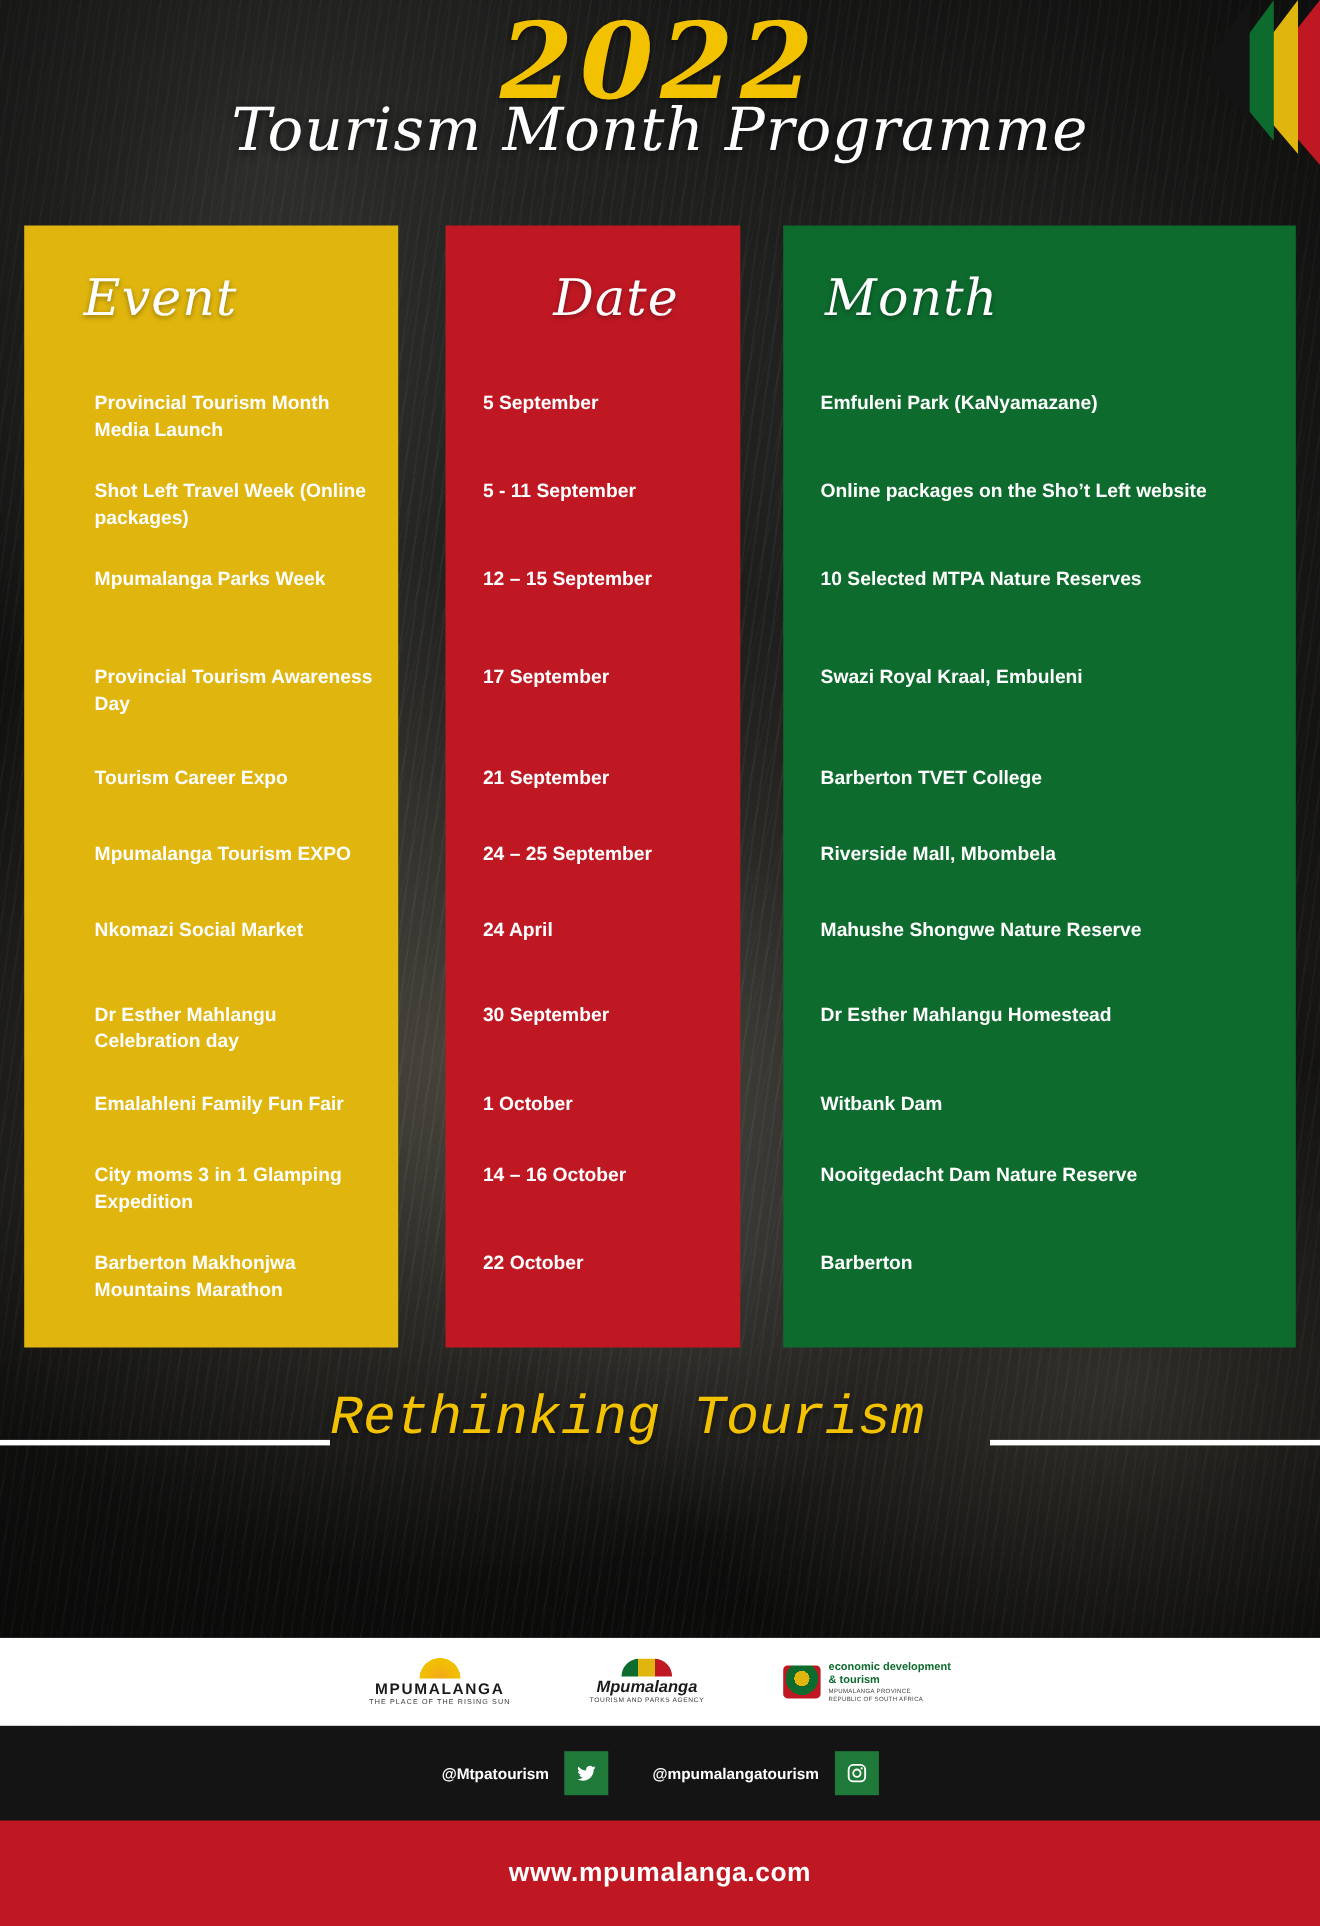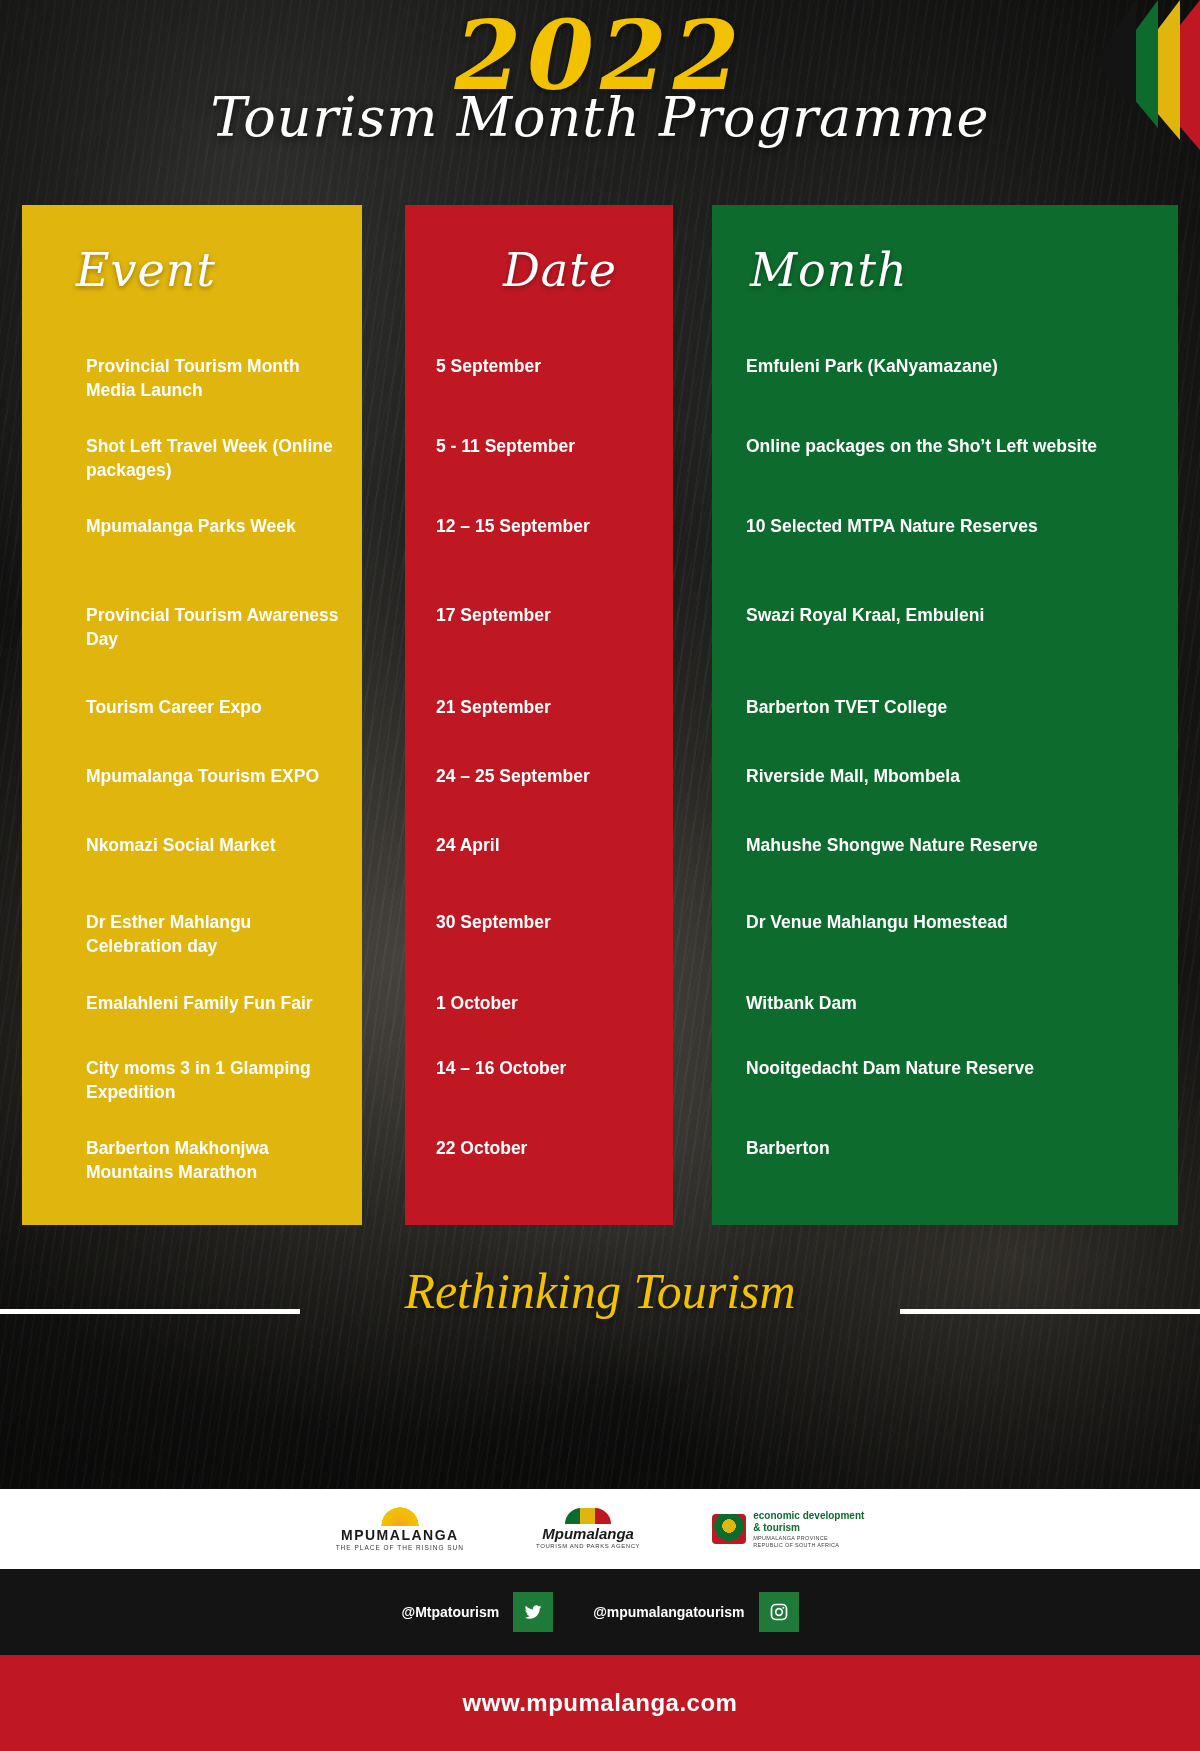--- a/index.html
+++ b/index.html
@@ -116,21 +116,21 @@
   .row {
     color: #ffffff;
     font-weight: bold;
     font-size: 17.5px;
     line-height: 1.35;
     padding: 0 18px 0 22px;
     display: flex;
     align-items: flex-start;
   }
   .col-event .row { padding-left: 64px; padding-right: 14px; }
-  .col-date .row { padding-left: 31px; }
+  .col-date .row { padding-left: 12px; margin-left: 22px; }
   .col-venue .row { padding-left: 34px; padding-right: 16px; }
 
   
   .slogan-wrap {
     position: absolute;
     top: 1262px;
     left: 0;
     width: 1200px;
     height: 90px;
   }
@@ -140,22 +140,21 @@
     height: 5px;
     background: #ffffff;
   }
   .slogan-line.left { left: 0; width: 300px; }
   .slogan-line.right { right: 0; width: 300px; }
   .slogan {
     position: absolute;
     top: 0;
     left: 300px;
     width: 600px;
-    text-align: center;
-    font-family: Liberation Serif, serif;
+    font-family: Liberation Mono, monospace;
     font-style: italic;
     font-size: 50px;
     color: #f2c200;
     text-shadow: 0 2px 6px rgba(0,0,0,0.5);
   }
 
   
   .logo-band {
     position: absolute;
     top: 1489px;
@@ -342,21 +341,21 @@
     <div class="col col-venue">
       <div class="col-head">Month</div>
       <div class="rows">
         <div class="row" style="height:80px">Emfuleni Park (KaNyamazane)</div>
         <div class="row" style="height:80px">Online packages on the Sho’t Left website</div>
         <div class="row" style="height:89px">10 Selected MTPA Nature Reserves</div>
         <div class="row" style="height:92px">Swazi Royal Kraal, Embuleni</div>
         <div class="row" style="height:69px">Barberton TVET College</div>
         <div class="row" style="height:69px">Riverside Mall, Mbombela</div>
         <div class="row" style="height:77px">Mahushe Shongwe Nature Reserve</div>
-        <div class="row" style="height:81px">Dr Venue Mahlangu Homestead</div>
+        <div class="row" style="height:81px">Dr Esther Mahlangu Homestead</div>
         <div class="row" style="height:65px">Witbank Dam</div>
         <div class="row" style="height:80px">Nooitgedacht Dam Nature Reserve</div>
         <div class="row" style="height:80px">Barberton</div>
       </div>
     </div>
 
   </div>
 
   <div class="slogan-wrap">
     <div class="slogan-line left"></div>

